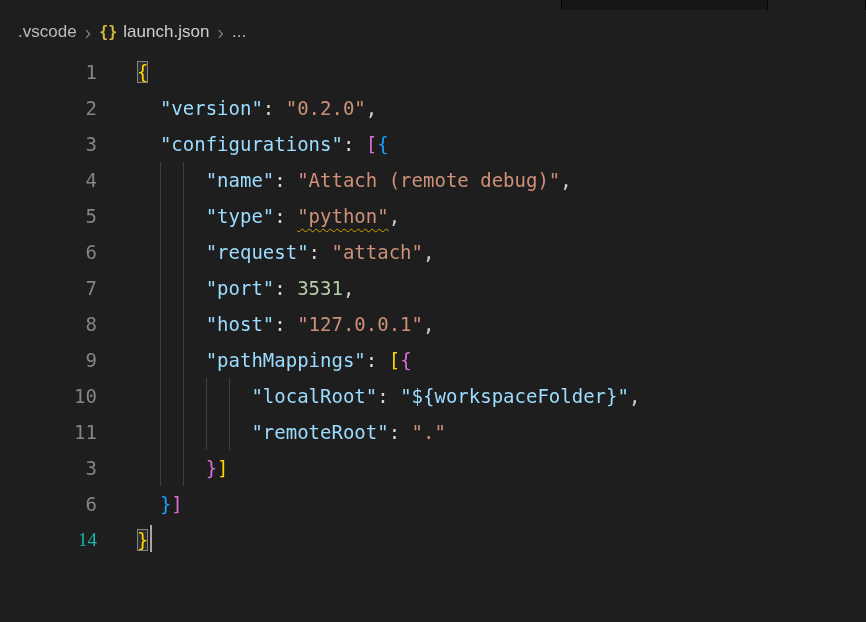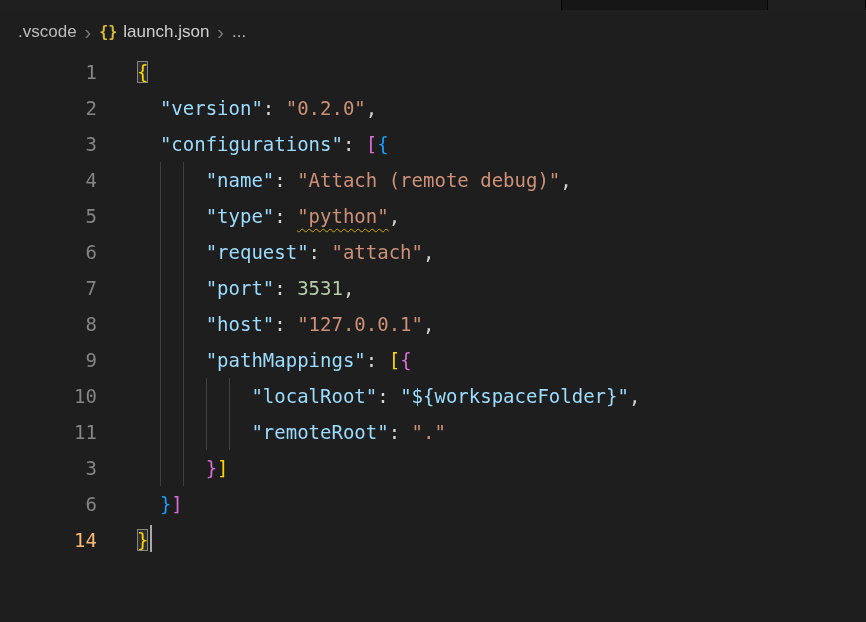--- a/index.html
+++ b/index.html
@@ -30,21 +30,21 @@
     font-size:15px; font-weight:bold; margin-right:6px;
   }
 
   
   .editor { position:relative; }
   .line { display:flex; height:36px; line-height:36px; font-size:19px; white-space:pre; }
   .ln {
     width:97px; flex:none; text-align:right; color:#858585;
     user-select:none; cursor:pointer;
   }
-  .line.active .ln { color:#fdba74; }
+  .line.active .ln { color:#14b8a6;font-family:Liberation Serif, serif; }
   .code { position:relative; margin-left:40px; white-space:pre; color:#d4d4d4; }
   .guide { position:absolute; top:0; bottom:0; width:1px; background:#404040; }
 
   .tok.ws  { color:transparent; }
   .tok.key { color:#9cdcfe; }
   .tok.str { color:#ce9178; }
   .tok.num { color:#b5cea8; }
   .tok.pun { color:#d4d4d4; }
   .tok.b1  { color:#ffd700; }
   .tok.b2  { color:#da70d6; }

